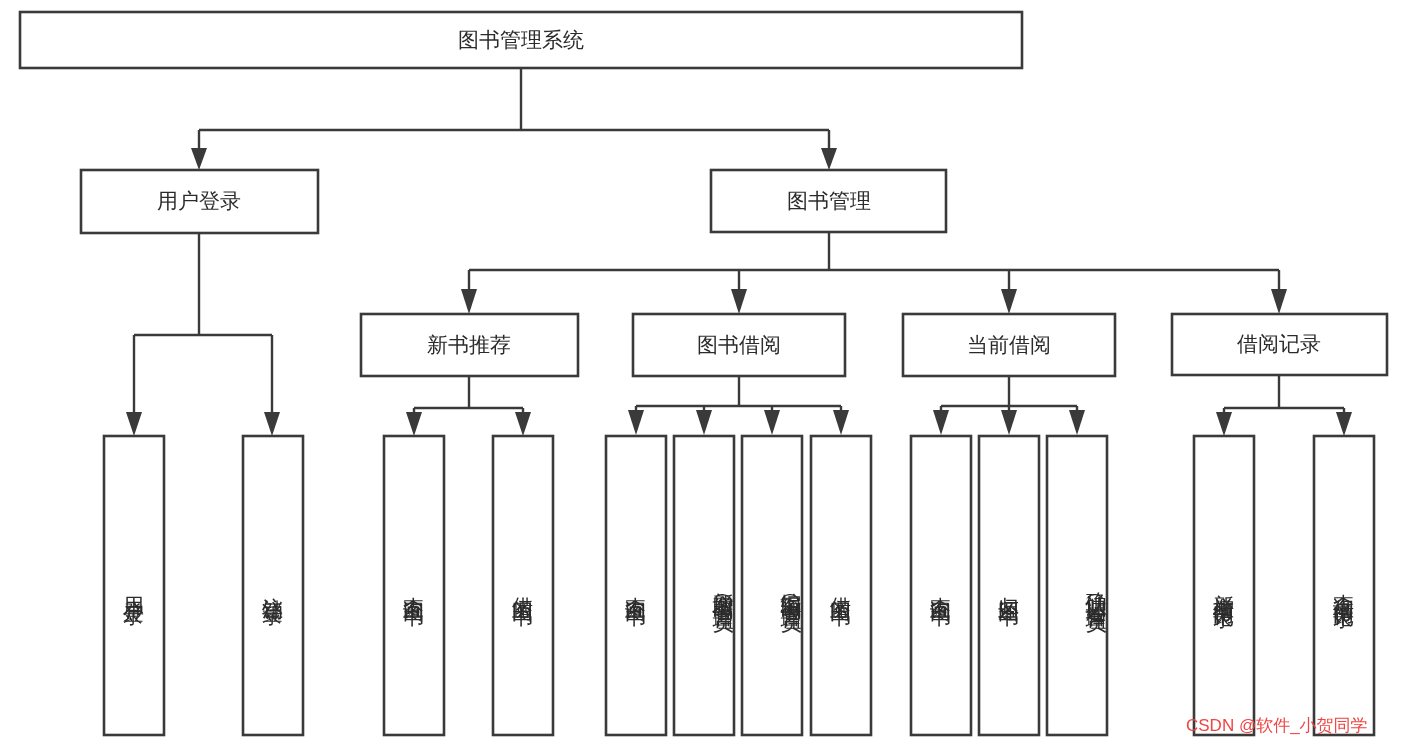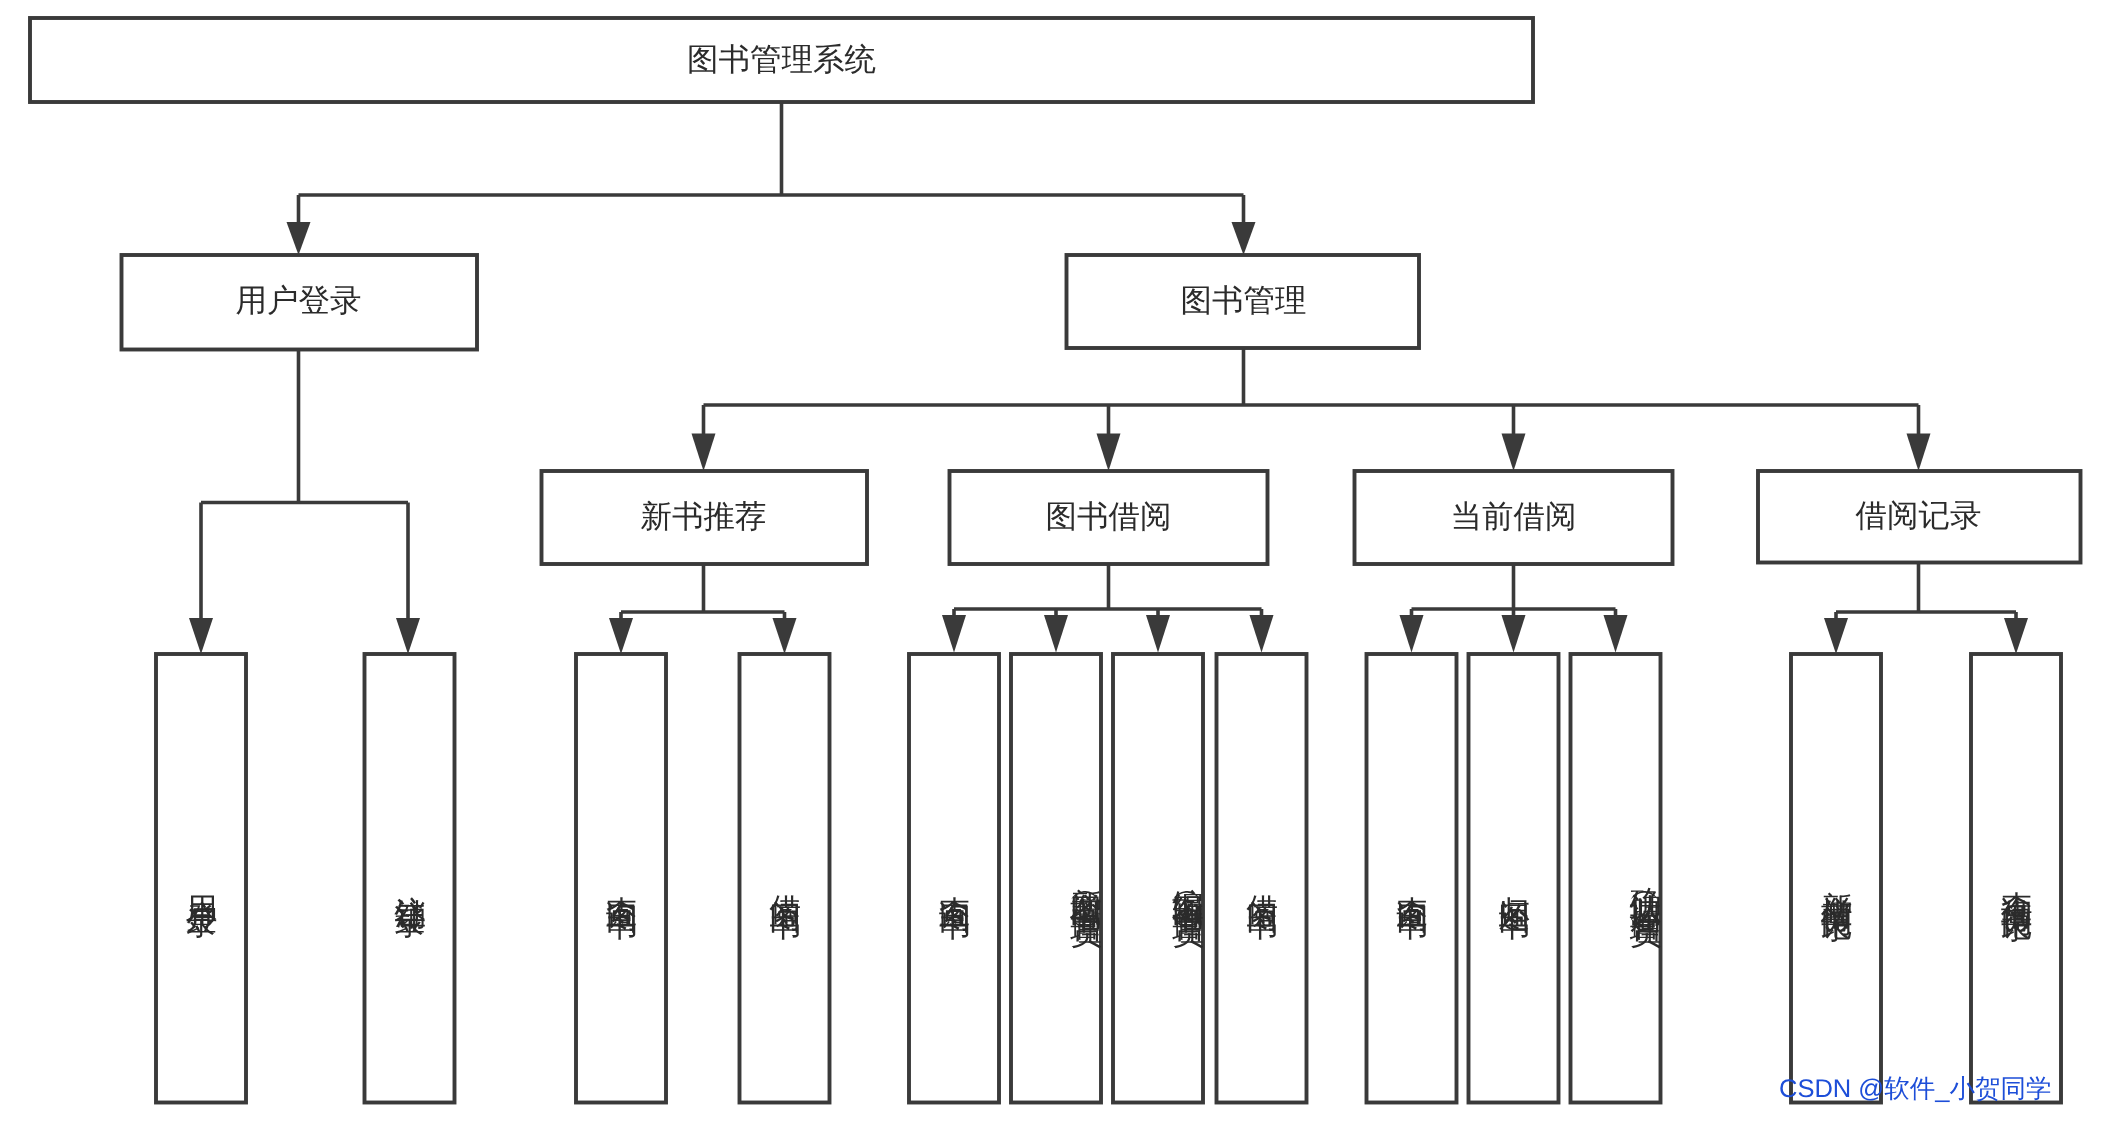--- a/index.html
+++ b/index.html
@@ -59,21 +59,21 @@
     justify-content: center;
     pointer-events: none;
   }
   .vlabel.centered {
     align-items: center;
   }
   .watermark {
     position: absolute;
     font-family: "Liberation Sans", "DejaVu Sans", sans-serif;
     font-size: 17px;
-    color: #1d4ed8;
+    color: #ef4444;
     white-space: nowrap;
     left: 1186px;
     top: 714px;
   }
 </style>
 </head>
 <body>
 
 <div id="chart-root">
 

